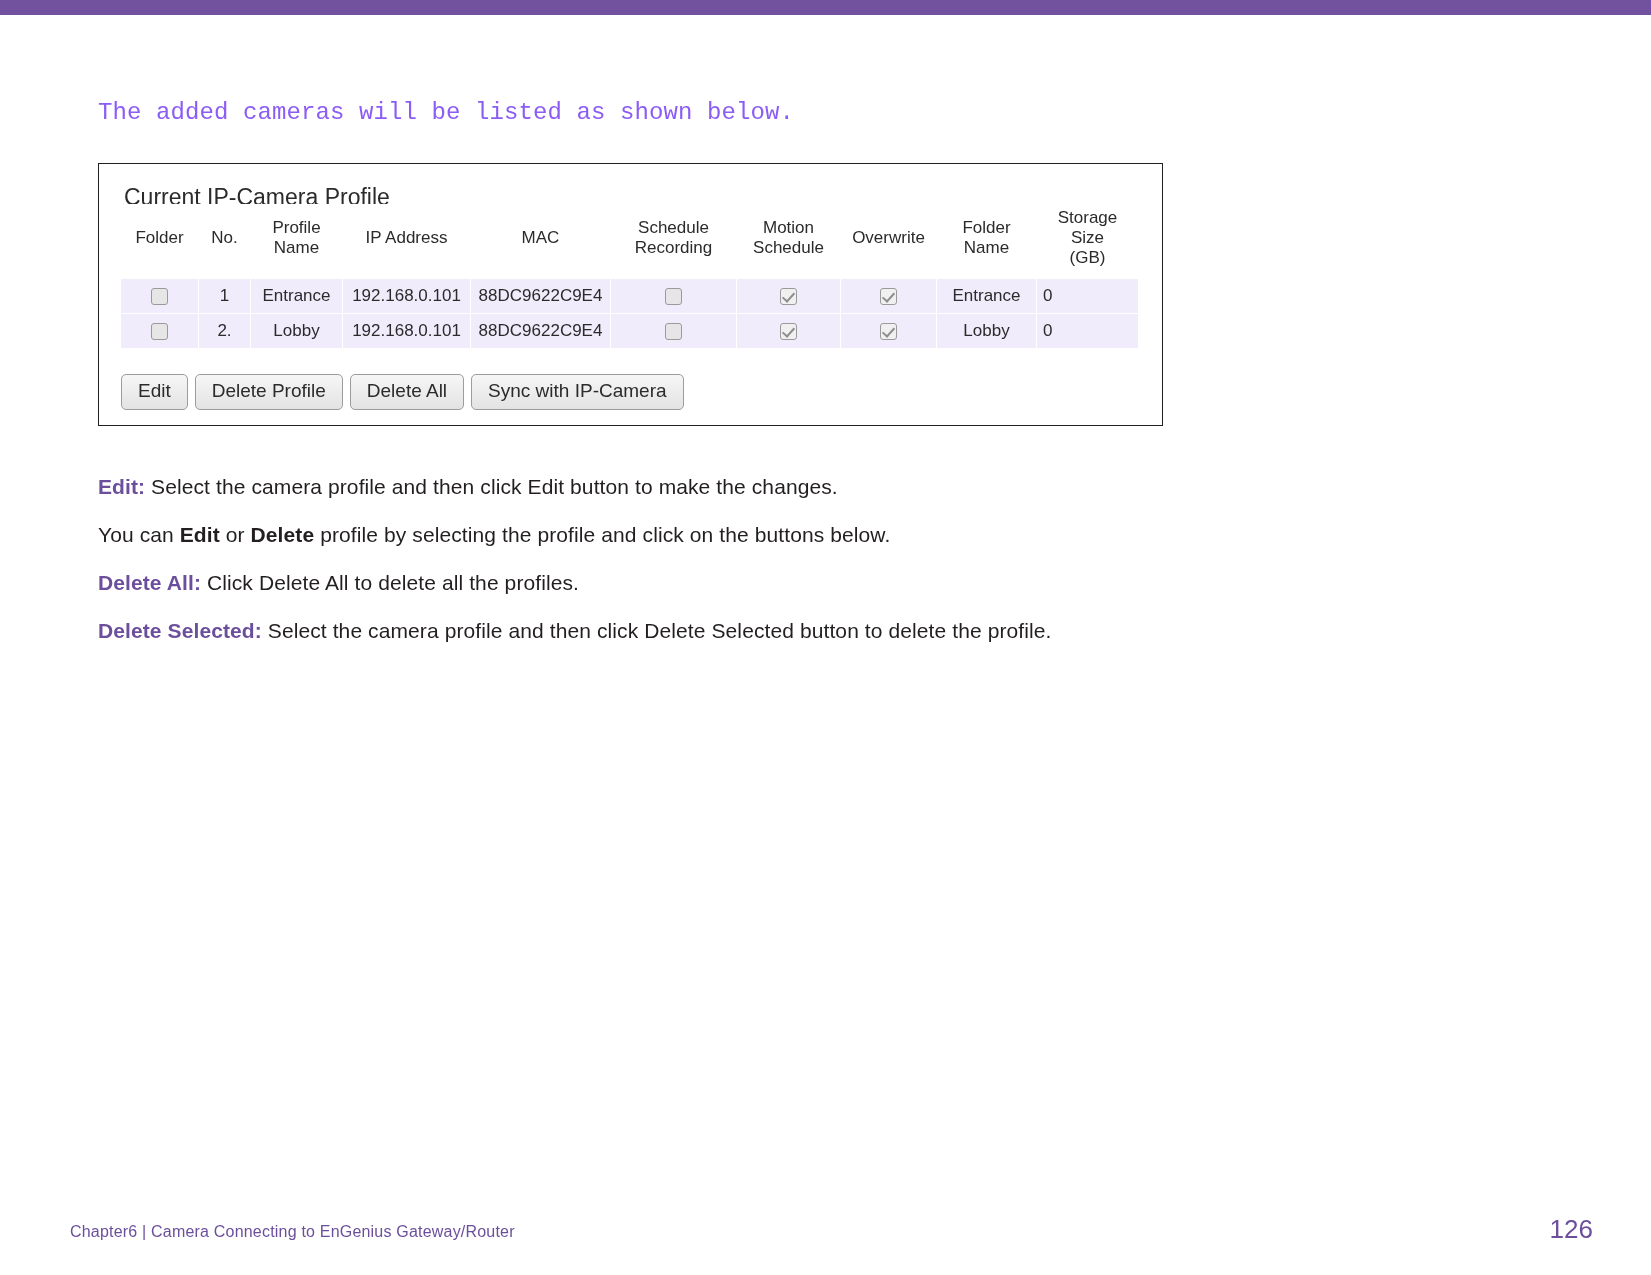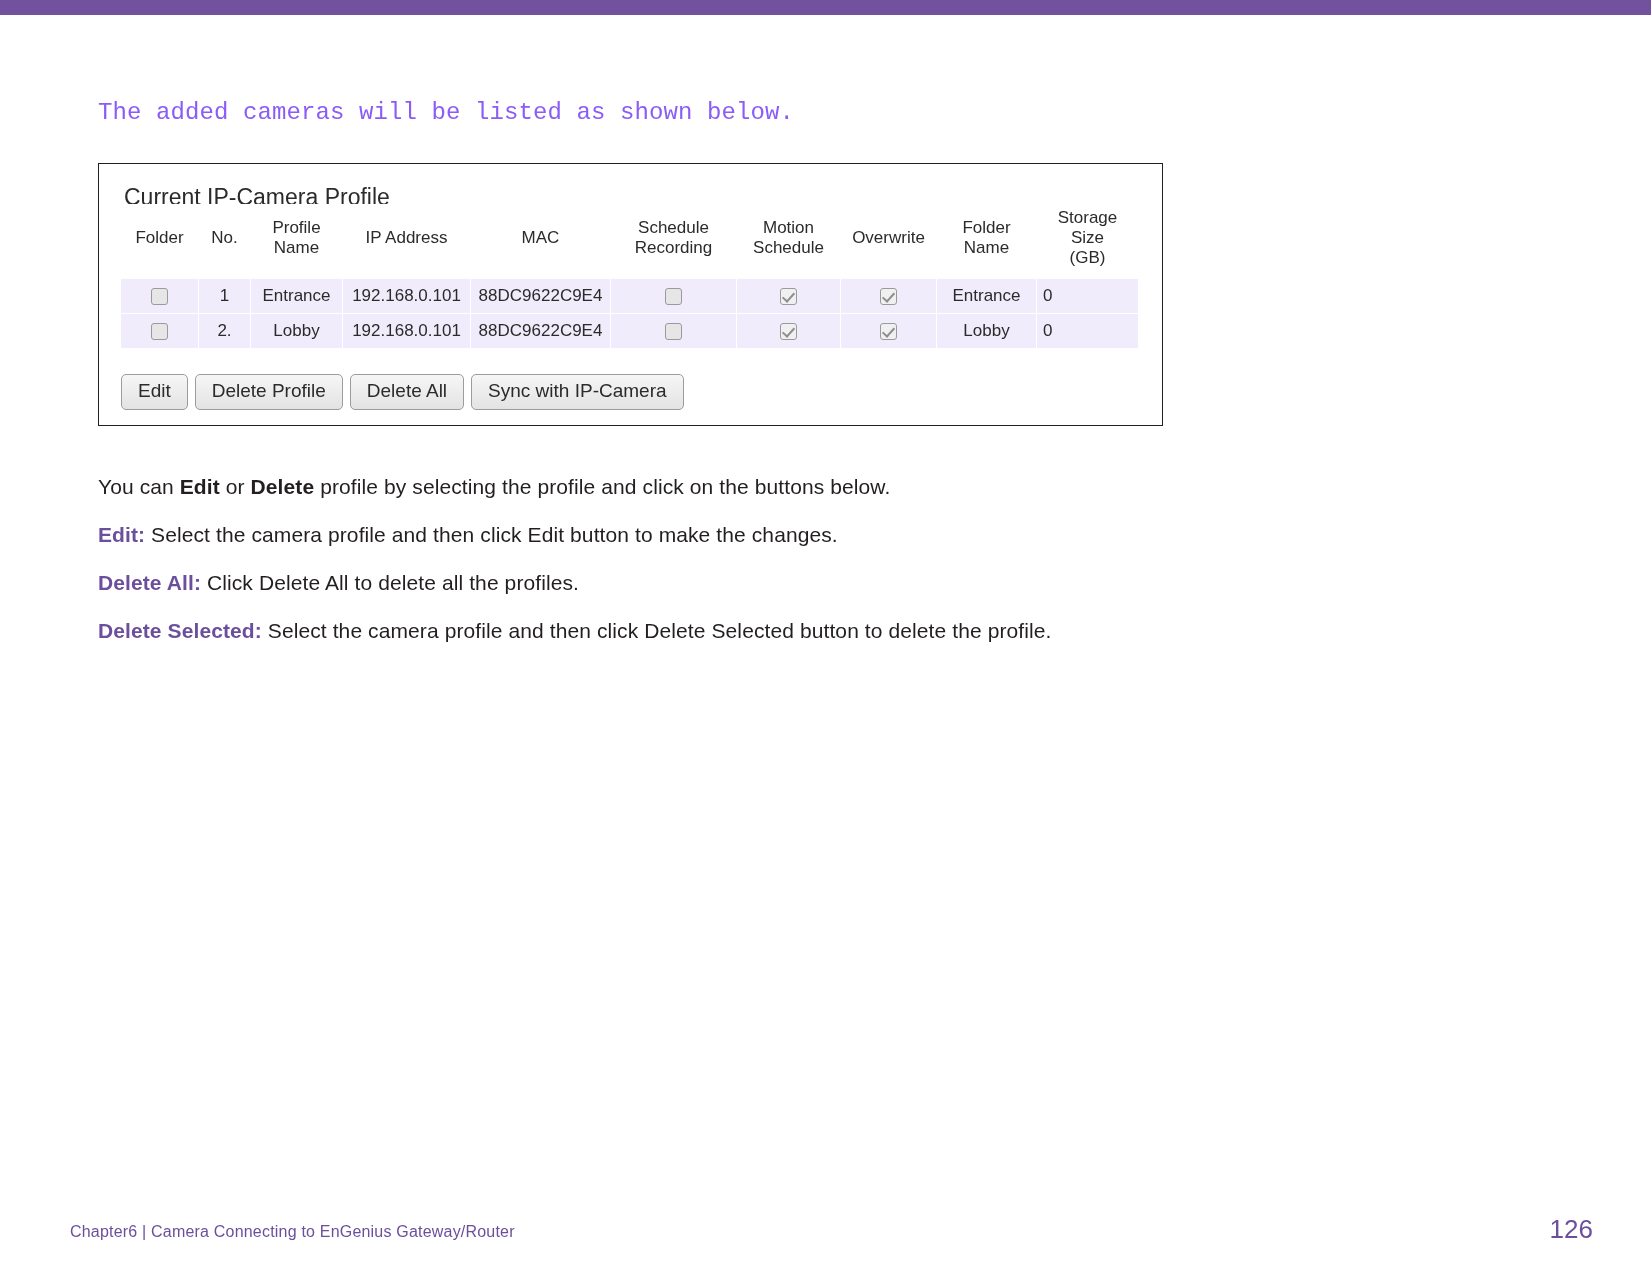--- a/index.html
+++ b/index.html
@@ -311,23 +311,23 @@
   <div class="btn-row">
     <button class="ui-btn">Edit</button>
     <button class="ui-btn">Delete Profile</button>
     <button class="ui-btn">Delete All</button>
     <button class="ui-btn">Sync with IP-Camera</button>
   </div>
 </div>
 
 <div class="notes">
 
+  <p class="note"><span class="lead">Edit:</span><span> Select the camera profile and then click Edit button to make the changes.</span></p>
+
   <p class="note"><span>You can </span><b>Edit</b><span> or </span><b>Delete</b><span> profile by selecting the profile and click on the buttons below.</span></p>
-
-  <p class="note"><span class="lead">Edit:</span><span> Select the camera profile and then click Edit button to make the changes.</span></p>
 
   <p class="note"><span class="lead">Delete All:</span><span> Click Delete All to delete all the profiles.</span></p>
 
   <p class="note"><span class="lead">Delete Selected:</span><span> Select the camera profile and then click Delete Selected button to delete the profile.</span></p>
 
 </div>
 
 <div class="footer-text">Chapter6  |  Camera Connecting to EnGenius Gateway/Router</div>
 <div class="footer-page">126</div>
 

